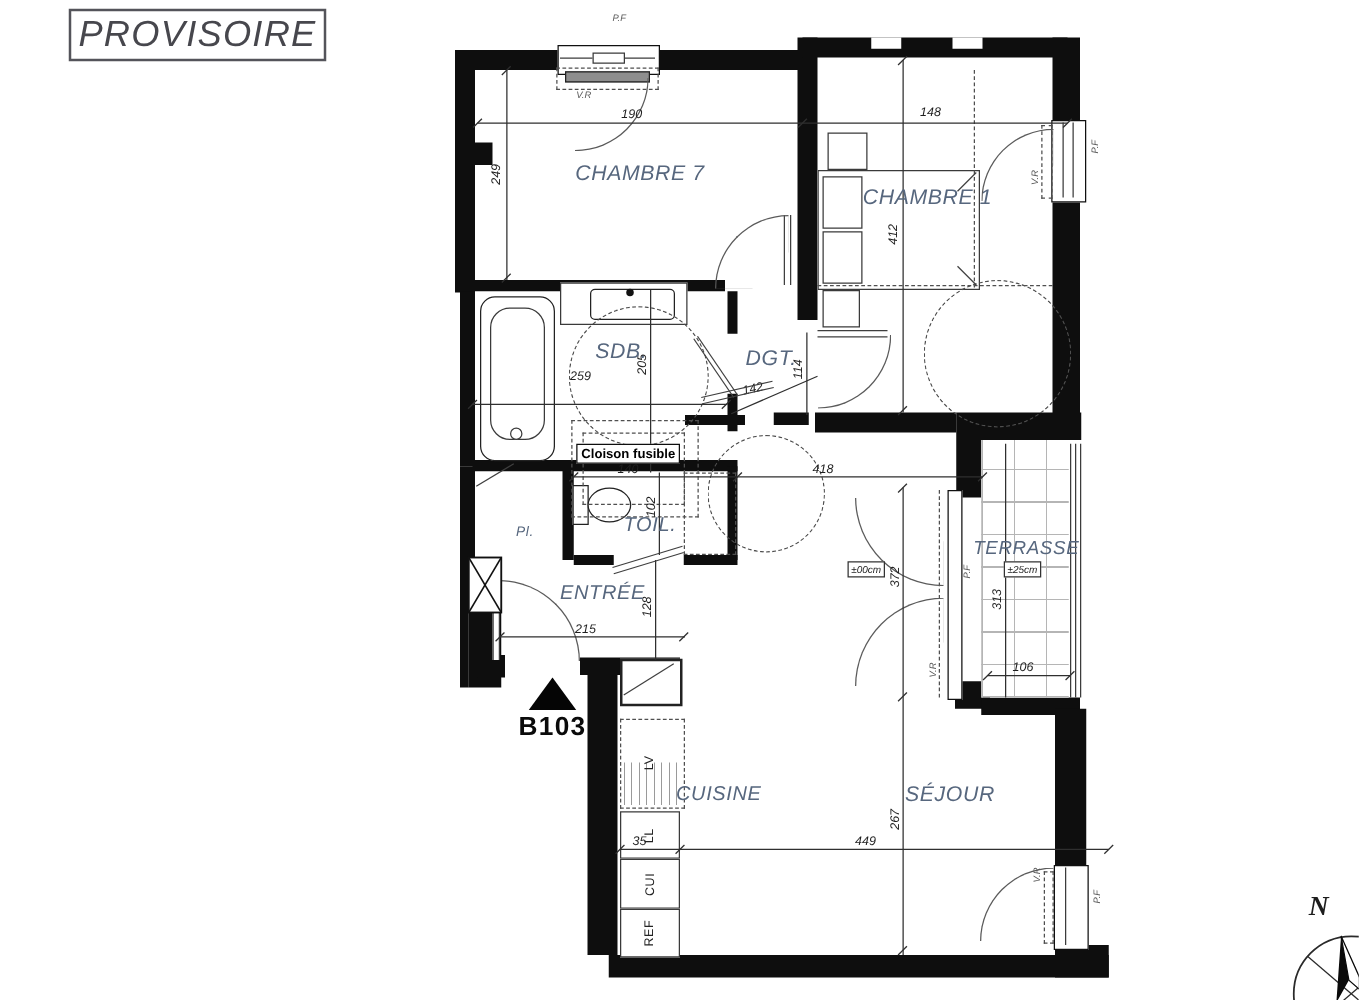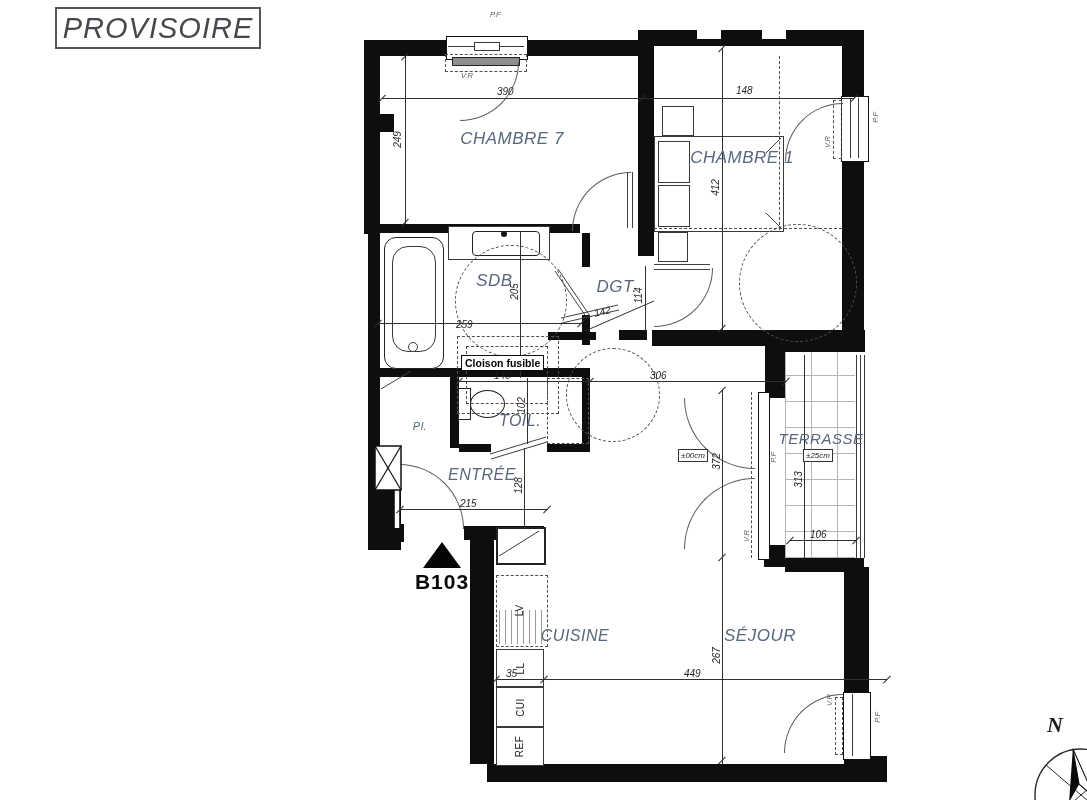--- a/index.html
+++ b/index.html
@@ -175,51 +175,51 @@
 
   <div class="tiles" style="left:743px;top:352px;width:70px;height:206px"></div>
   <div class="thin" style="left:814px;top:355px;width:1px;height:203px"></div>
   <div class="thin" style="left:818px;top:355px;width:1px;height:203px"></div>
   <div class="thin" style="left:822px;top:355px;width:1px;height:203px"></div>
 
   <div class="dimline" style="left:340px;top:98px;width:472px;height:1px"></div>
   <div class="tick" style="left:335px;top:98px"></div>
   <div class="tick" style="left:595px;top:98px"></div>
   <div class="tick" style="left:807px;top:98px"></div>
-  <div class="dim" style="left:455px;top:86px">390</div>
+  <div class="dim" style="left:455px;top:86px">190</div>
   <div class="dim" style="left:694px;top:85px">148</div>
 
   <div class="dimline" style="left:363px;top:56px;width:1px;height:168px"></div>
   <div class="tick" style="left:358px;top:56px"></div>
   <div class="tick" style="left:358px;top:222px"></div>
   <div class="dim dimr" style="left:347px;top:134px">249</div>
 
   <div class="dimline" style="left:680px;top:48px;width:1px;height:282px"></div>
   <div class="tick" style="left:675px;top:48px"></div>
   <div class="tick" style="left:675px;top:328px"></div>
   <div class="dim dimr" style="left:665px;top:182px">412</div>
 
   <div class="dimline" style="left:336px;top:323px;width:204px;height:1px"></div>
   <div class="tick" style="left:331px;top:323px"></div>
   <div class="tick" style="left:534px;top:323px"></div>
-  <div class="dim" style="left:414px;top:319px">259</div>
+  <div class="dim" style="left:414px;top:296px">259</div>
 
   <div class="dimline" style="left:478px;top:232px;width:1px;height:146px"></div>
   <div class="dim dimr" style="left:464px;top:286px">205</div>
 
   <div class="dimline" style="left:603px;top:266px;width:1px;height:66px"></div>
   <div class="dim dimr" style="left:589px;top:290px">114</div>
   <div class="dim" style="left:552px;top:306px;transform:rotate(-13deg)">142</div>
 
   <div class="dimline" style="left:417px;top:381px;width:327px;height:1px"></div>
   <div class="tick" style="left:412px;top:381px"></div>
   <div class="tick" style="left:543px;top:381px"></div>
   <div class="tick" style="left:739px;top:381px"></div>
   <div class="dim" style="left:452px;top:370px">140</div>
-  <div class="dim" style="left:608px;top:370px">306</div>
+  <div class="dim" style="left:608px;top:370px">418</div>
 
   <div class="dimline" style="left:485px;top:378px;width:1px;height:66px"></div>
   <div class="dim dimr" style="left:471px;top:400px">102</div>
 
   <div class="dimline" style="left:358px;top:509px;width:148px;height:1px"></div>
   <div class="tick" style="left:353px;top:509px"></div>
   <div class="tick" style="left:500px;top:509px"></div>
   <div class="dim" style="left:418px;top:498px">215</div>
 
   <div class="dimline" style="left:482px;top:448px;width:1px;height:80px"></div>

